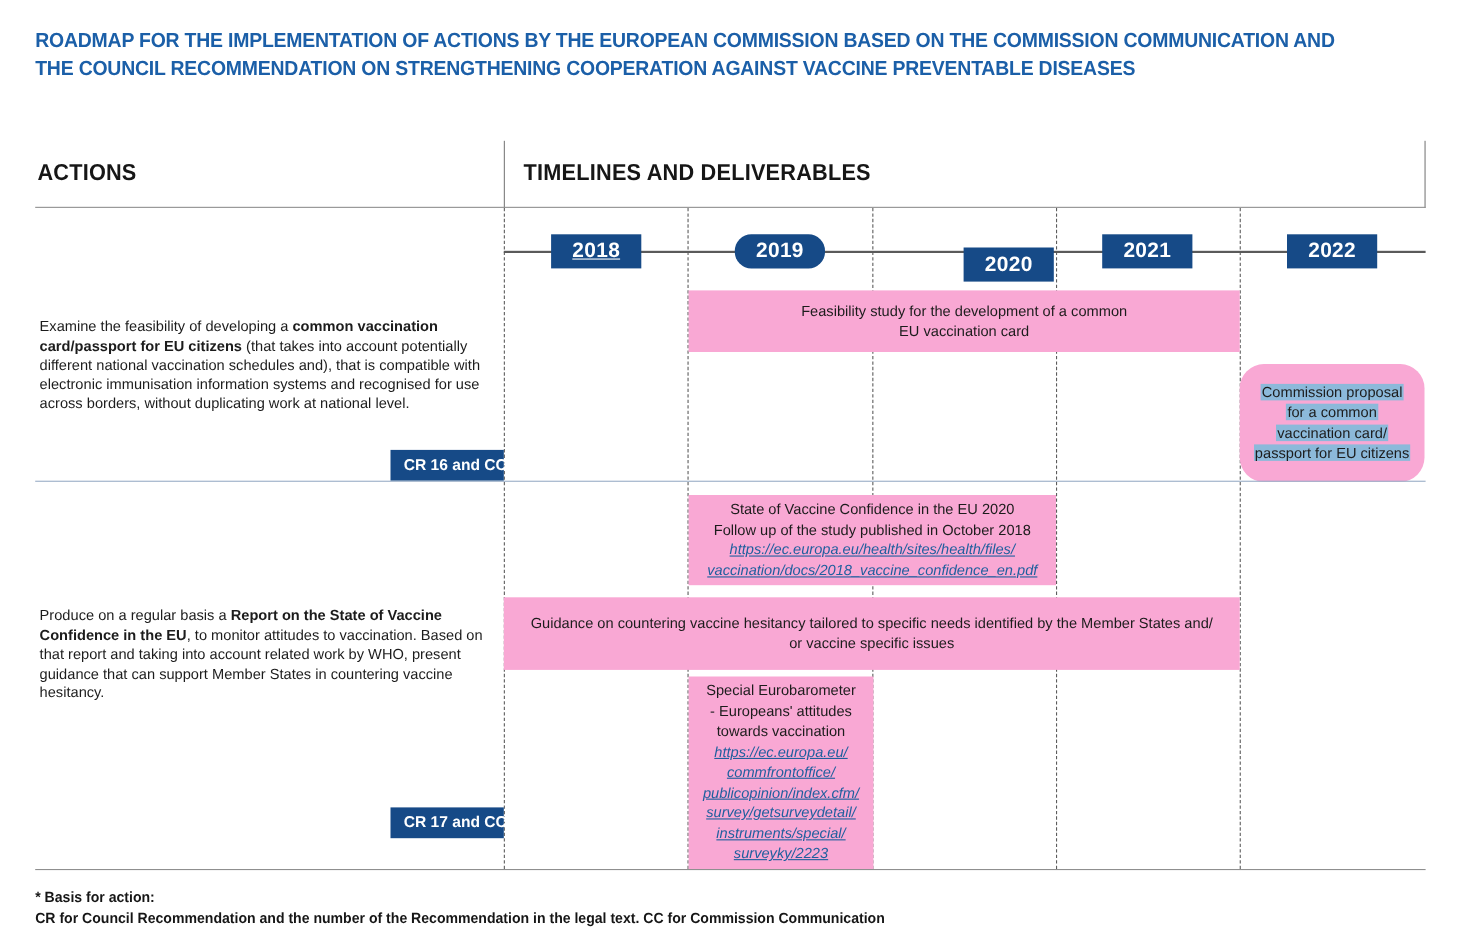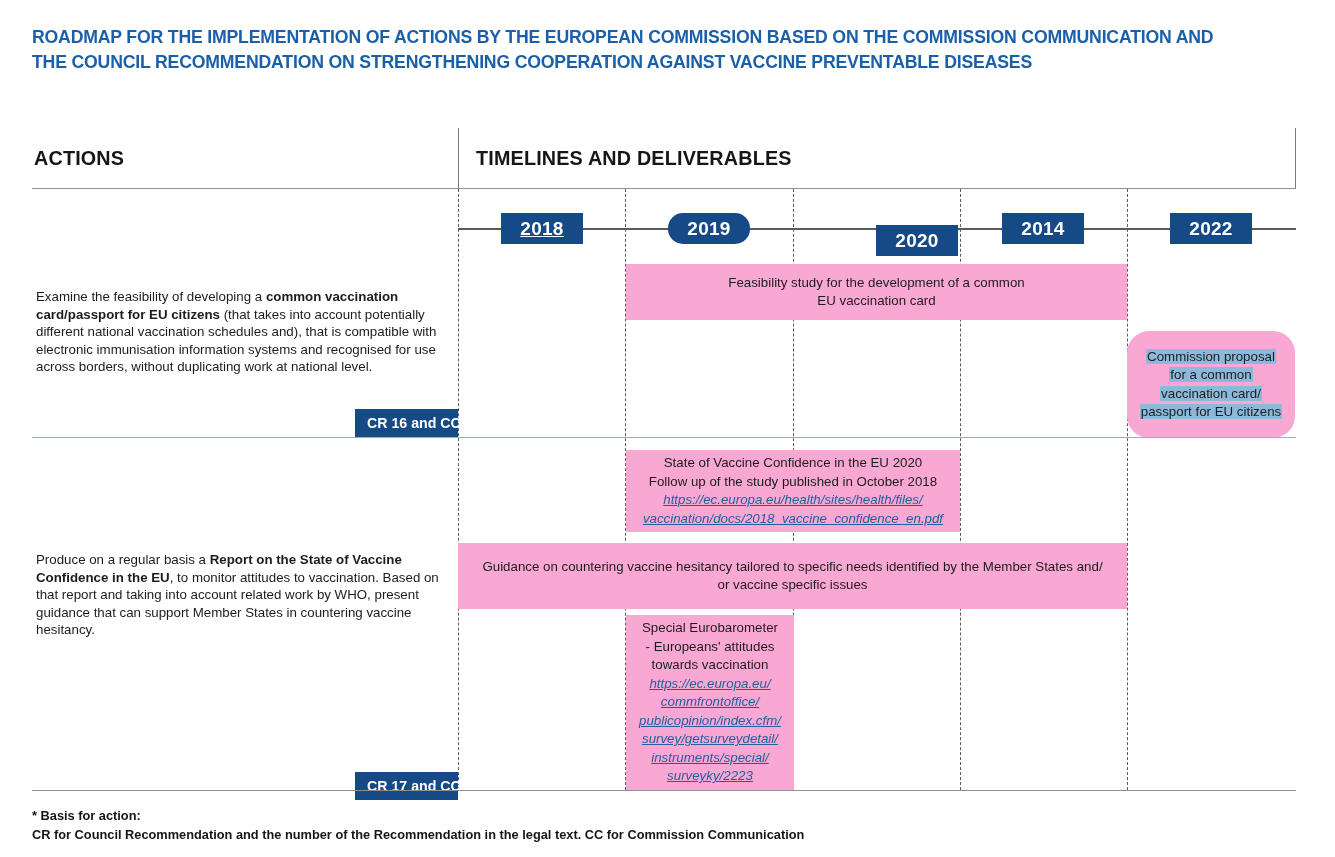--- a/index.html
+++ b/index.html
@@ -123,21 +123,21 @@
     height: 28px;
     background: #164a87;
     color: #ffffff;
     font-weight: bold;
     font-size: 14.2px;
     line-height: 28px;
     padding: 0 12px;
     white-space: nowrap;
   }
   #cr-badge-1 { left: 355px; top: 409px; width: 103px; }
-  #cr-badge-2 { left: 355px; top: 772px; width: 103px; }
+  #cr-badge-2 { left: 355px; top: 734px; width: 103px; }
 
   
   .deliv {
     position: absolute;
     background: #f9a8d4;
     display: flex;
     align-items: center;
     justify-content: center;
     text-align: center;
     font-size: 13.3px;
@@ -200,21 +200,21 @@
   <div class="coldash" style="left:458px;"></div>
   <div class="coldash" style="left:625px;"></div>
   <div class="coldash" style="left:793px;"></div>
   <div class="coldash" style="left:960px;"></div>
   <div class="coldash" style="left:1127px;"></div>
 
   <div id="timeline-axis"></div>
   <div class="year-badge" style="left:501px;text-decoration:underline;">2018</div>
   <div class="year-badge" style="left:668px;border-radius:15px;">2019</div>
   <div class="year-badge" style="left:876px;margin-top:12px;">2020</div>
-  <div class="year-badge" style="left:1002px;">2014</div>
+  <div class="year-badge" style="left:1002px;">2021</div>
   <div class="year-badge" style="left:1170px;">2022</div>
 
   <div id="action-text-1" class="action-text">
     <span>Examine the feasibility of developing a </span><b>common vaccination card/passport for EU citizens</b><span> (that takes into account potentially different national vaccination schedules and), that is compatible with electronic immunisation information systems and recognised for use across borders, without duplicating work at national level.</span>
   </div>
   <div id="cr-badge-1" class="cr-badge">CR 16 and CC*</div>
 
   <div id="deliv-feasibility" class="deliv">
     <div>
       <span>Feasibility study for the development of a common</span><br>

